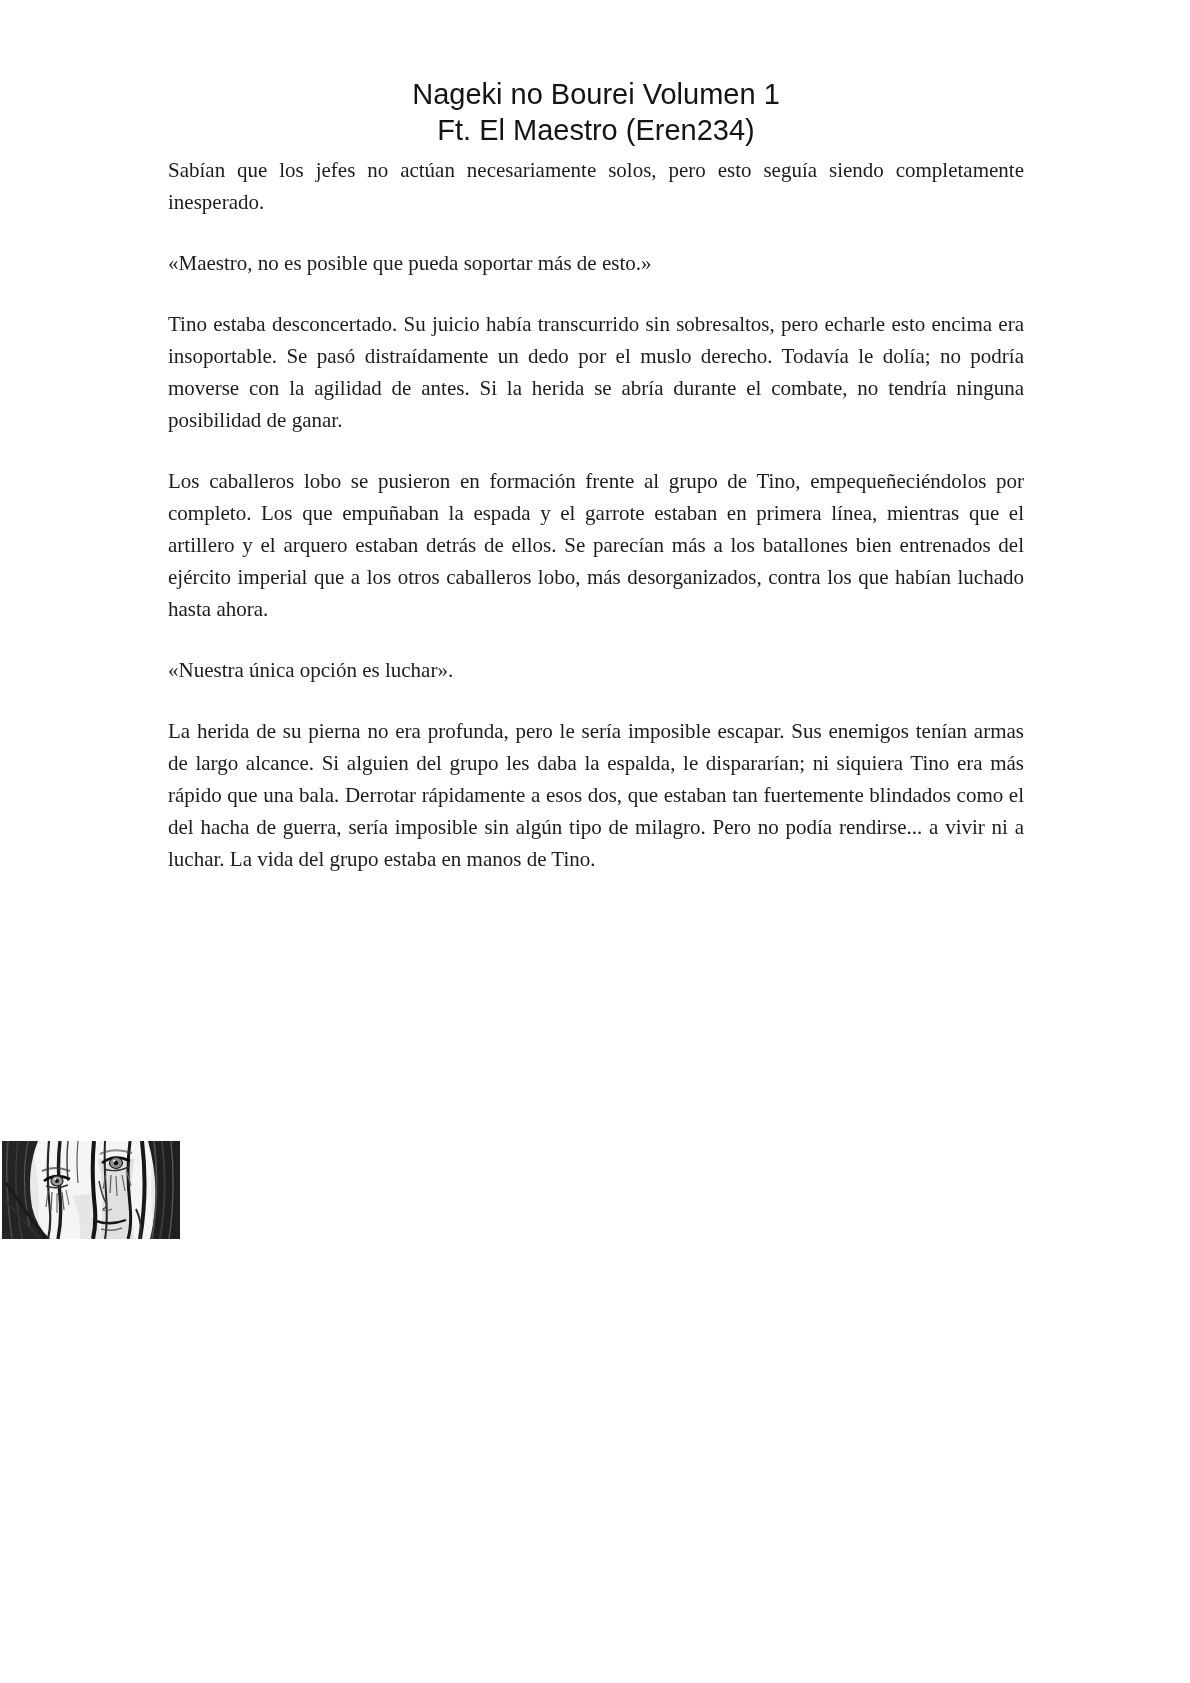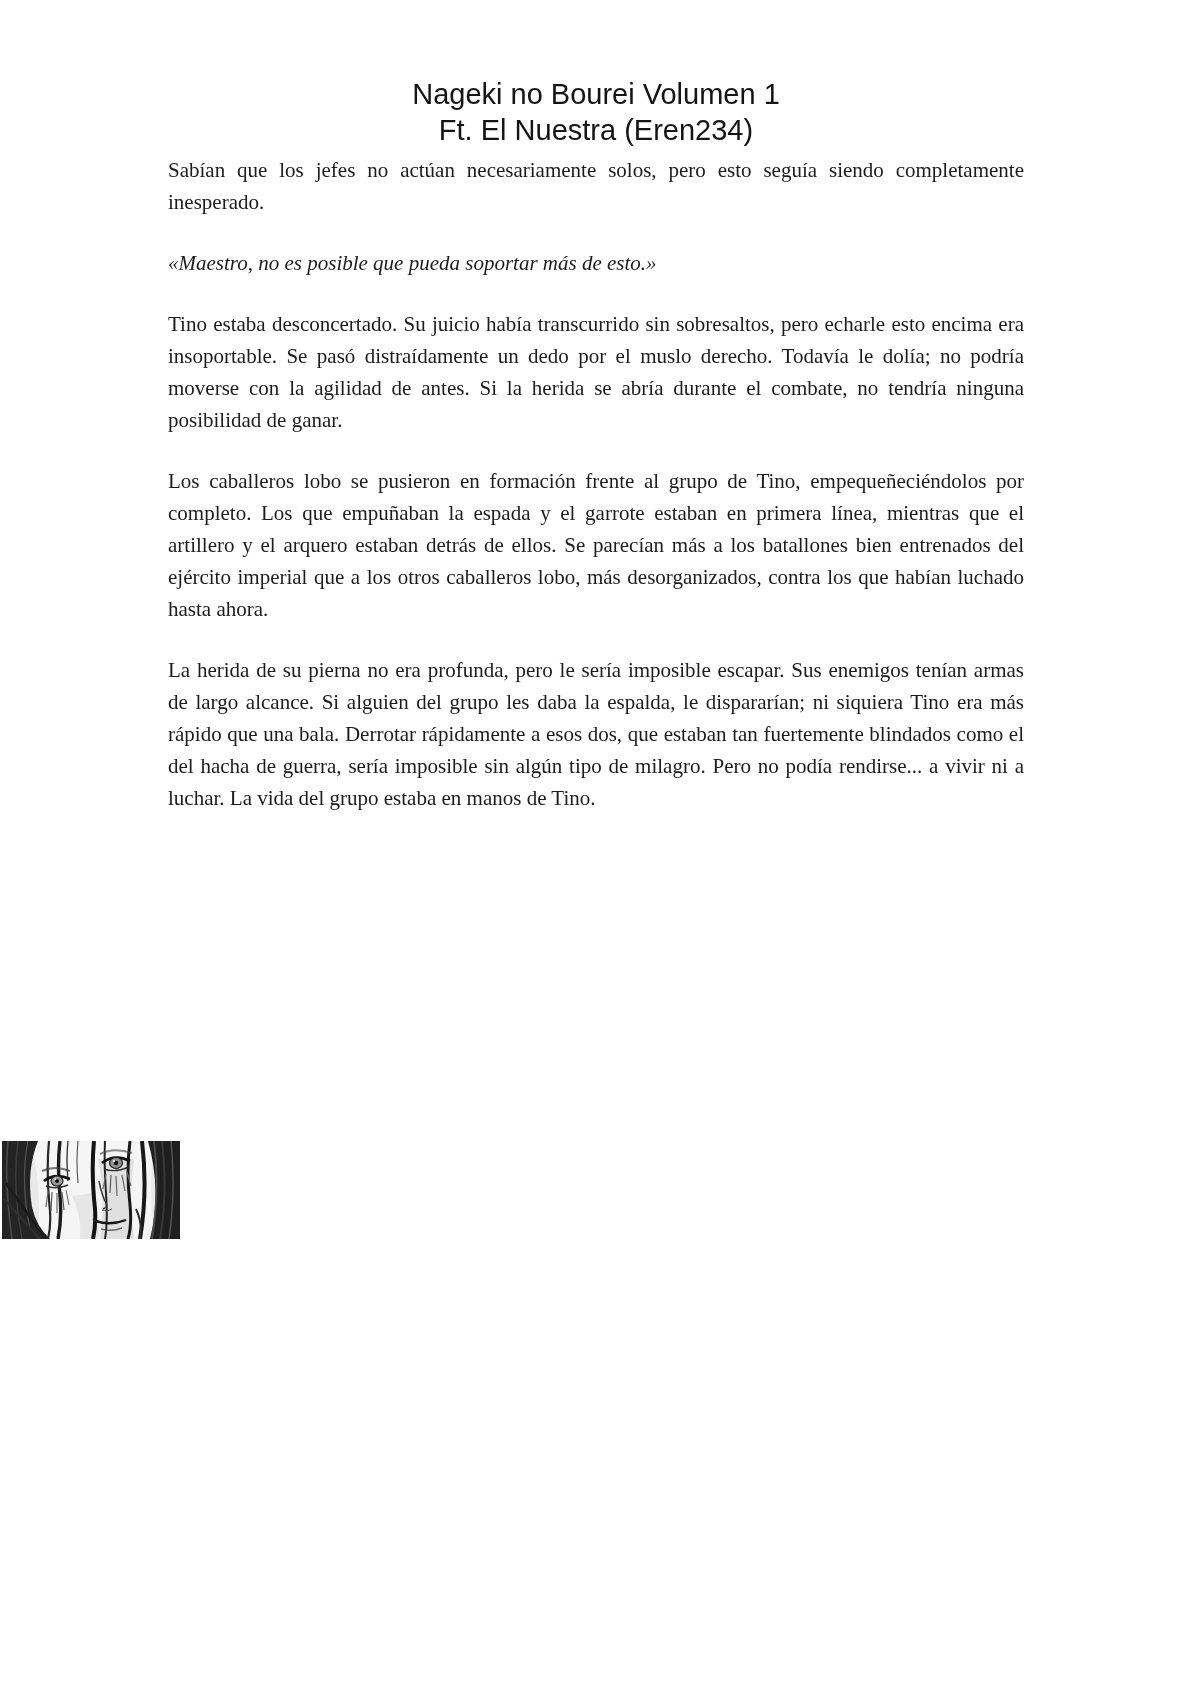--- a/index.html
+++ b/index.html
@@ -29,21 +29,20 @@
     font-family: "Liberation Serif", serif;
     font-size: 21px;
     line-height: 32px;
     text-align: justify;
     color: #1c1c1c;
   }
   main.doc-body p {
     margin: 0 0 29px 0;
   }
   main.doc-body p span.it {
-    font-style: italic;
   }
   figure.illustration {
     position: absolute;
     left: 2px;
     bottom: 4px;
     width: 178px;
     height: 98px;
     margin: 0;
     padding: 0;
   }
@@ -53,28 +52,29 @@
     height: 98px;
   }
 </style>
 </head>
 <body>
 
 <div class="page">
 
   <header class="doc-header">
     <div>Nageki no Bourei Volumen 1</div>
-    <div>Ft. El Nuestra (Eren234)</div>
+    <div>Ft. El Maestro (Eren234)</div>
   </header>
 
   <main class="doc-body" id="doc-body">
       <p><span>Sabían que los jefes no actúan necesariamente solos, pero esto seguía siendo completamente inesperado.</span></p>
       <p><span class="it">«Maestro, no es posible que pueda soportar más de esto.»</span></p>
       <p><span>Tino estaba desconcertado. Su juicio había transcurrido sin sobresaltos, pero echarle esto encima era insoportable. Se pasó distraídamente un dedo por el muslo derecho. Todavía le dolía; no podría moverse con la agilidad de antes. Si la herida se abría durante el combate, no tendría ninguna posibilidad de ganar.</span></p>
       <p><span>Los caballeros lobo se pusieron en formación frente al grupo de Tino, empequeñeciéndolos por completo. Los que empuñaban la espada y el garrote estaban en primera línea, mientras que el artillero y el arquero estaban detrás de ellos. Se parecían más a los batallones bien entrenados del ejército imperial que a los otros caballeros lobo, más desorganizados, contra los que habían luchado hasta ahora.</span></p>
+      <p><span class="it">«Nuestra única opción es luchar»</span><span>.</span></p>
       <p><span>La herida de su pierna no era profunda, pero le sería imposible escapar. Sus enemigos tenían armas de largo alcance. Si alguien del grupo les daba la espalda, le dispararían; ni siquiera Tino era más rápido que una bala. Derrotar rápidamente a esos dos, que estaban tan fuertemente blindados como el del hacha de guerra, sería imposible sin algún tipo de milagro. Pero no podía rendirse... a vivir ni a luchar. La vida del grupo estaba en manos de Tino.</span></p>
     </main>
 
   <figure class="illustration">
     <svg viewBox="0 0 178 98" xmlns="http://www.w3.org/2000/svg">
 
       <rect x="0" y="0" width="178" height="98" fill="#e9e9e9"></rect>
 
       <path d="M28 0 Q40 40 36 98 L152 98 Q146 50 152 0 Z" fill="#f5f5f5"></path>
 

